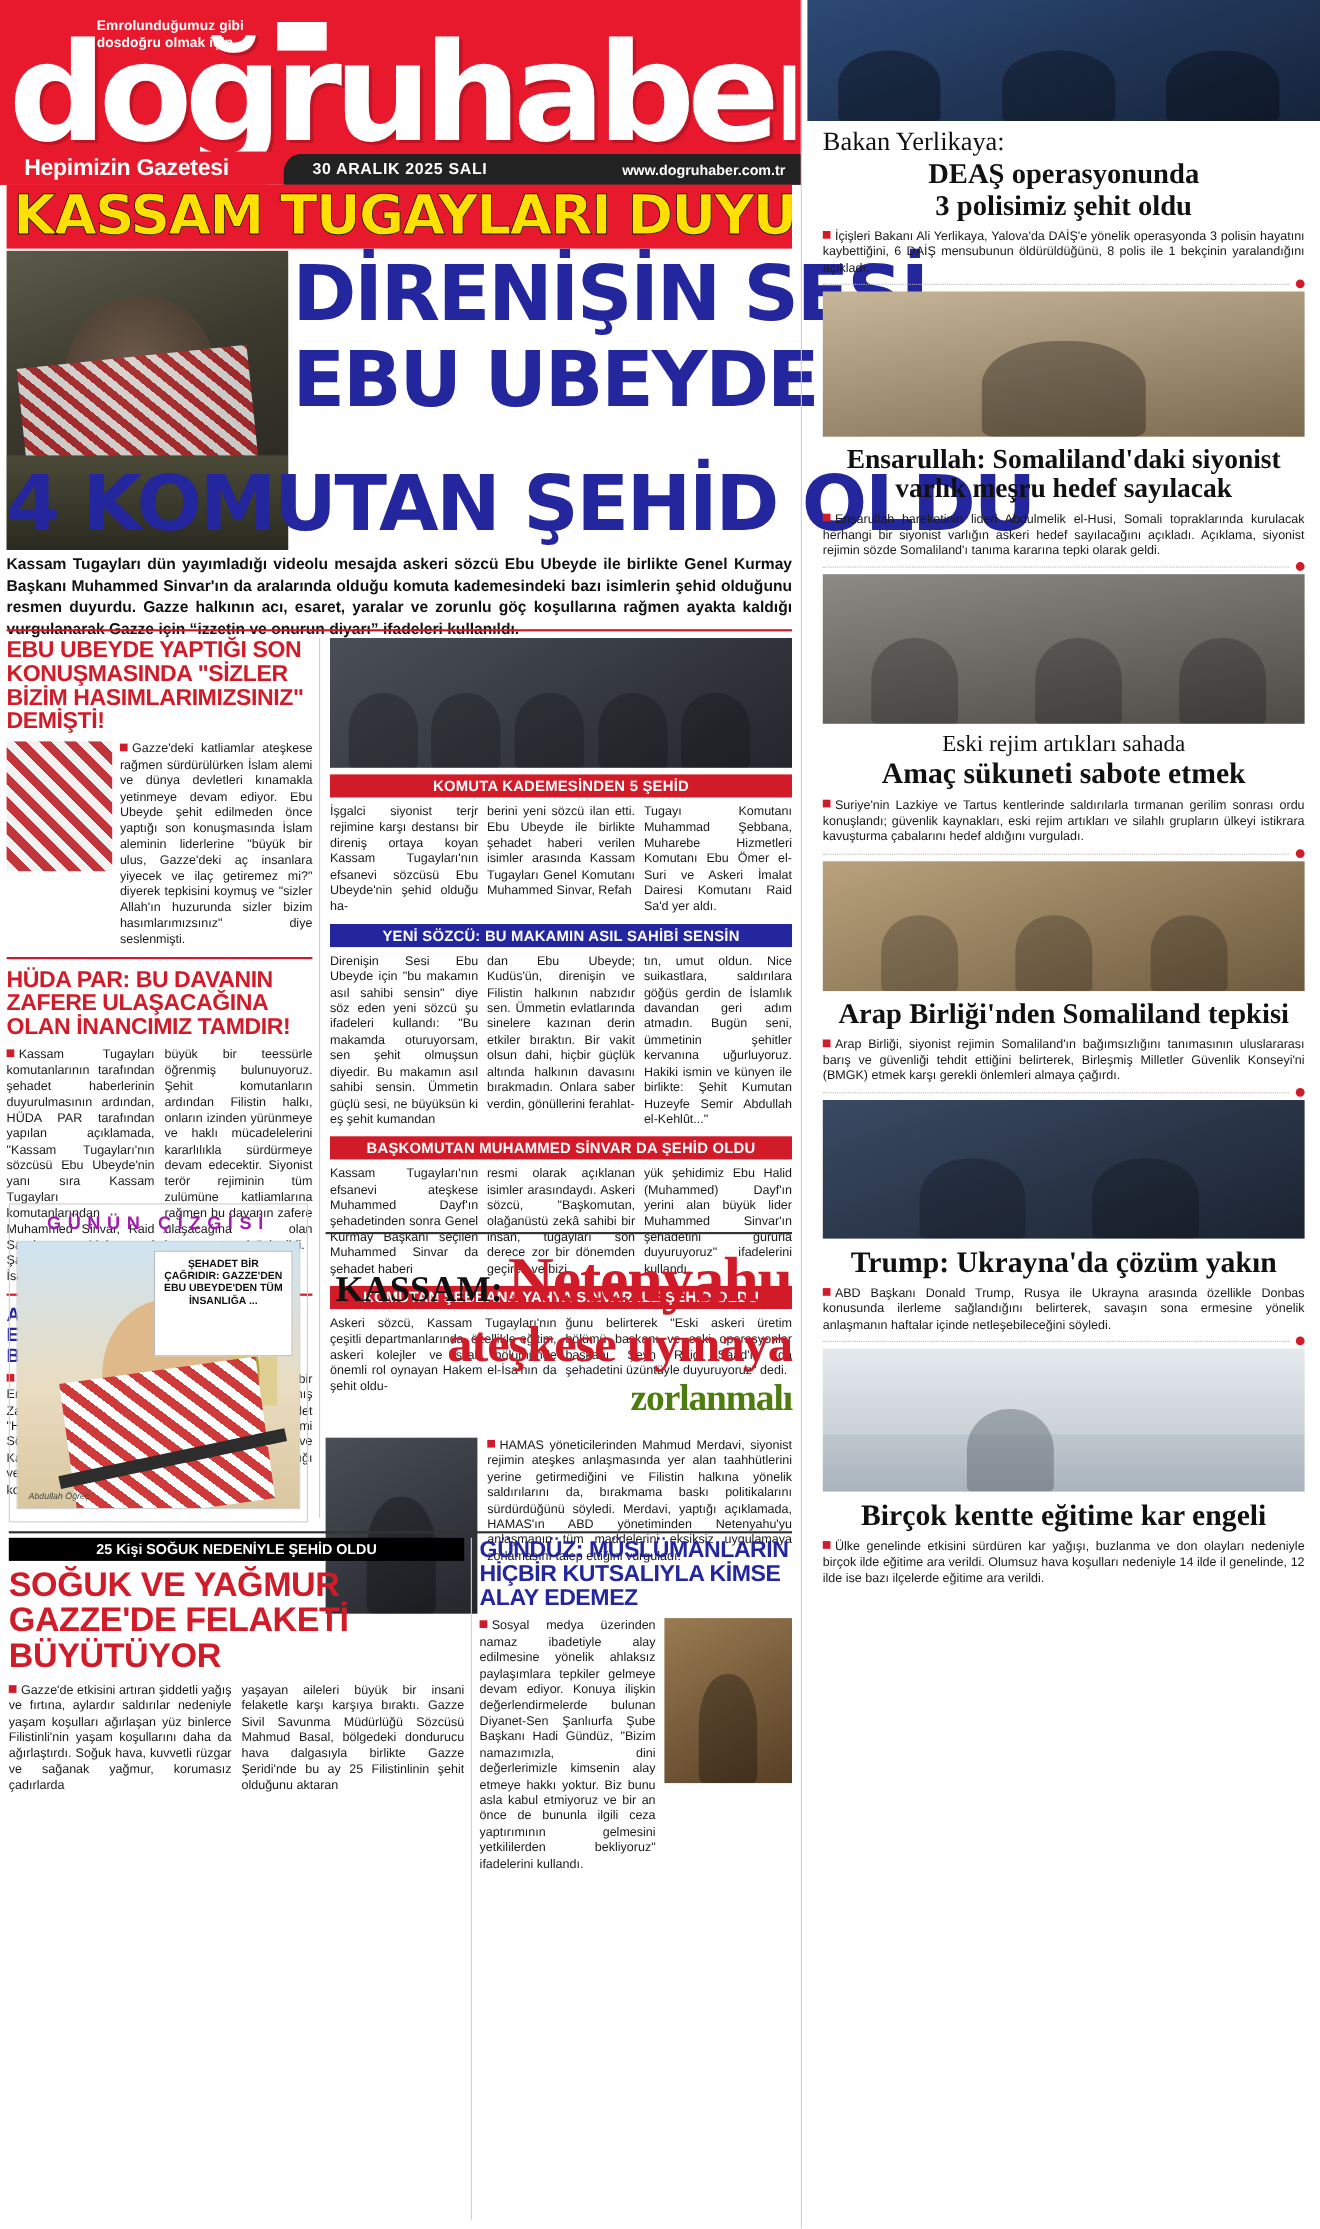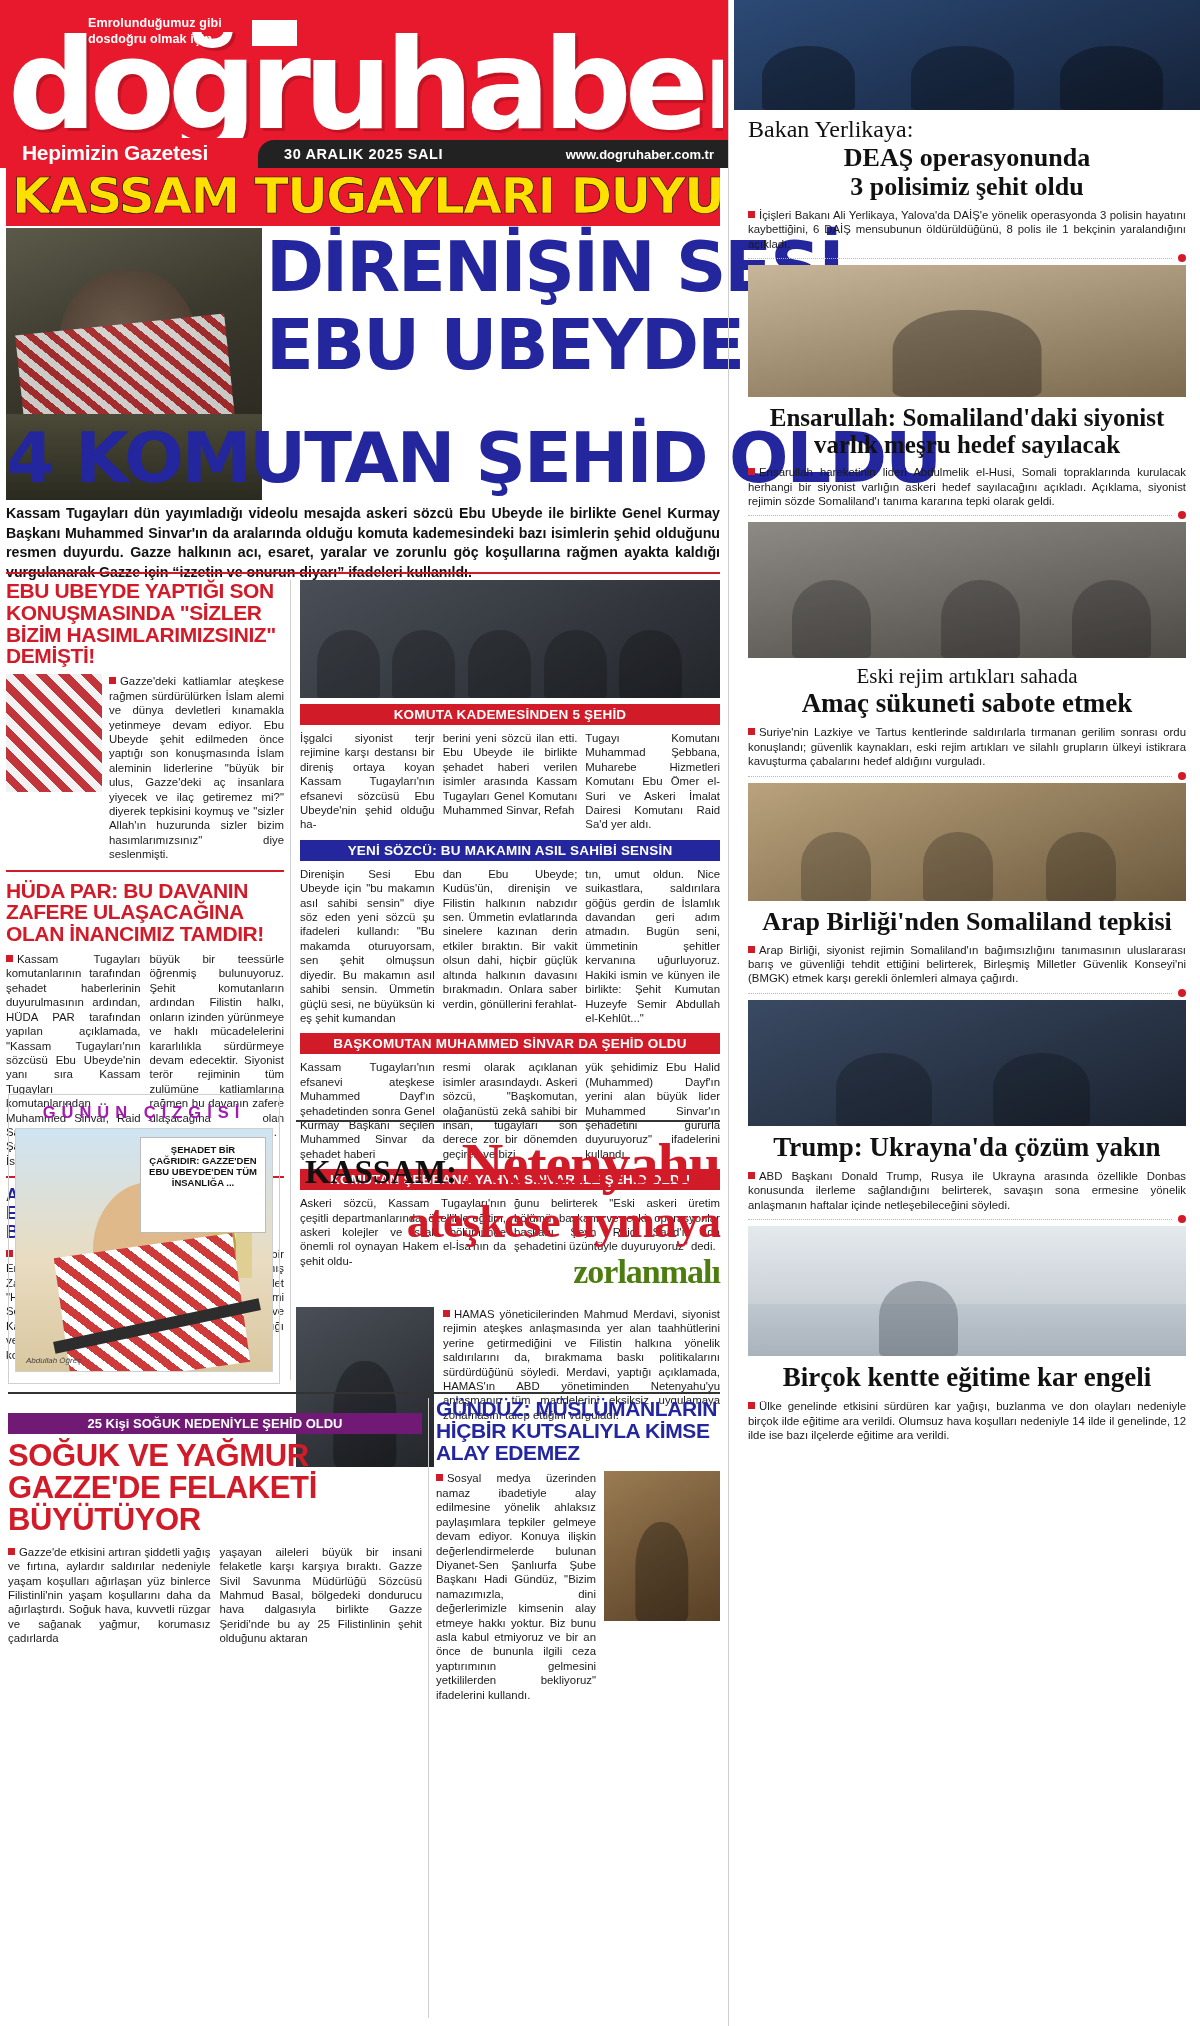--- a/index.html
+++ b/index.html
@@ -318,21 +318,21 @@
       <div class="ph dark" style="width:138px; height:160px; flex:none;">
         <div class="fig"></div>
       </div>
       <div class="body-col sq" style="flex:1;">HAMAS yöneticilerinden Mahmud Merdavi, siyonist rejimin ateşkes anlaşmasında yer alan taahhütlerini yerine getirmediğini ve Filistin halkına yönelik saldırılarını da, bırakmama baskı politikalarını sürdürdüğünü söyledi. Merdavi, yaptığı açıklamada, HAMAS'ın ABD yönetiminden Netenyahu'yu anlaşmanın tüm maddelerini eksiksiz uygulamaya zorlamasını talep ettiğini vurguladı.</div>
     </div>
   </div>
 
   <div class="hline-dark" style="left:8px; top:1392px; width:712px;"></div>
 
   <div style="position:absolute; left:8px; top:1398px; width:414px;">
-    <div style="background:#701a75; color:#fff; font-size:13px; font-weight:700; text-align:center; padding:3px 0;margin-top:15px;">25 Kişi SOĞUK NEDENİYLE ŞEHİD OLDU</div>
+    <div style="background:#000000; color:#fff; font-size:13px; font-weight:700; text-align:center; padding:3px 0;">25 Kişi SOĞUK NEDENİYLE ŞEHİD OLDU</div>
     <div class="h-red" style="font-size:31px; margin-top:6px;">SOĞUK VE YAĞMUR GAZZE'DE FELAKETİ BÜYÜTÜYOR</div>
     <div style="display:flex; gap:9px; margin-top:8px;">
       <div class="body-col sq" style="flex:1;">Gazze'de etkisini artıran şiddetli yağış ve fırtına, aylardır saldırılar nedeniyle yaşam koşulları ağırlaşan yüz binlerce Filistinli'nin yaşam koşullarını daha da ağırlaştırdı. Soğuk hava, kuvvetli rüzgar ve sağanak yağmur, korumasız çadırlarda</div>
       <div class="body-col" style="flex:1;">yaşayan aileleri büyük bir insani felaketle karşı karşıya bıraktı. Gazze Sivil Savunma Müdürlüğü Sözcüsü Mahmud Basal, bölgedeki dondurucu hava dalgasıyla birlikte Gazze Şeridi'nde bu ay 25 Filistinlinin şehit olduğunu aktaran</div>
     </div>
   </div>
 
   <div class="vline" style="left:428px; top:1398px; height:620px;"></div>
 
   <div style="position:absolute; left:436px; top:1398px; width:284px;">

